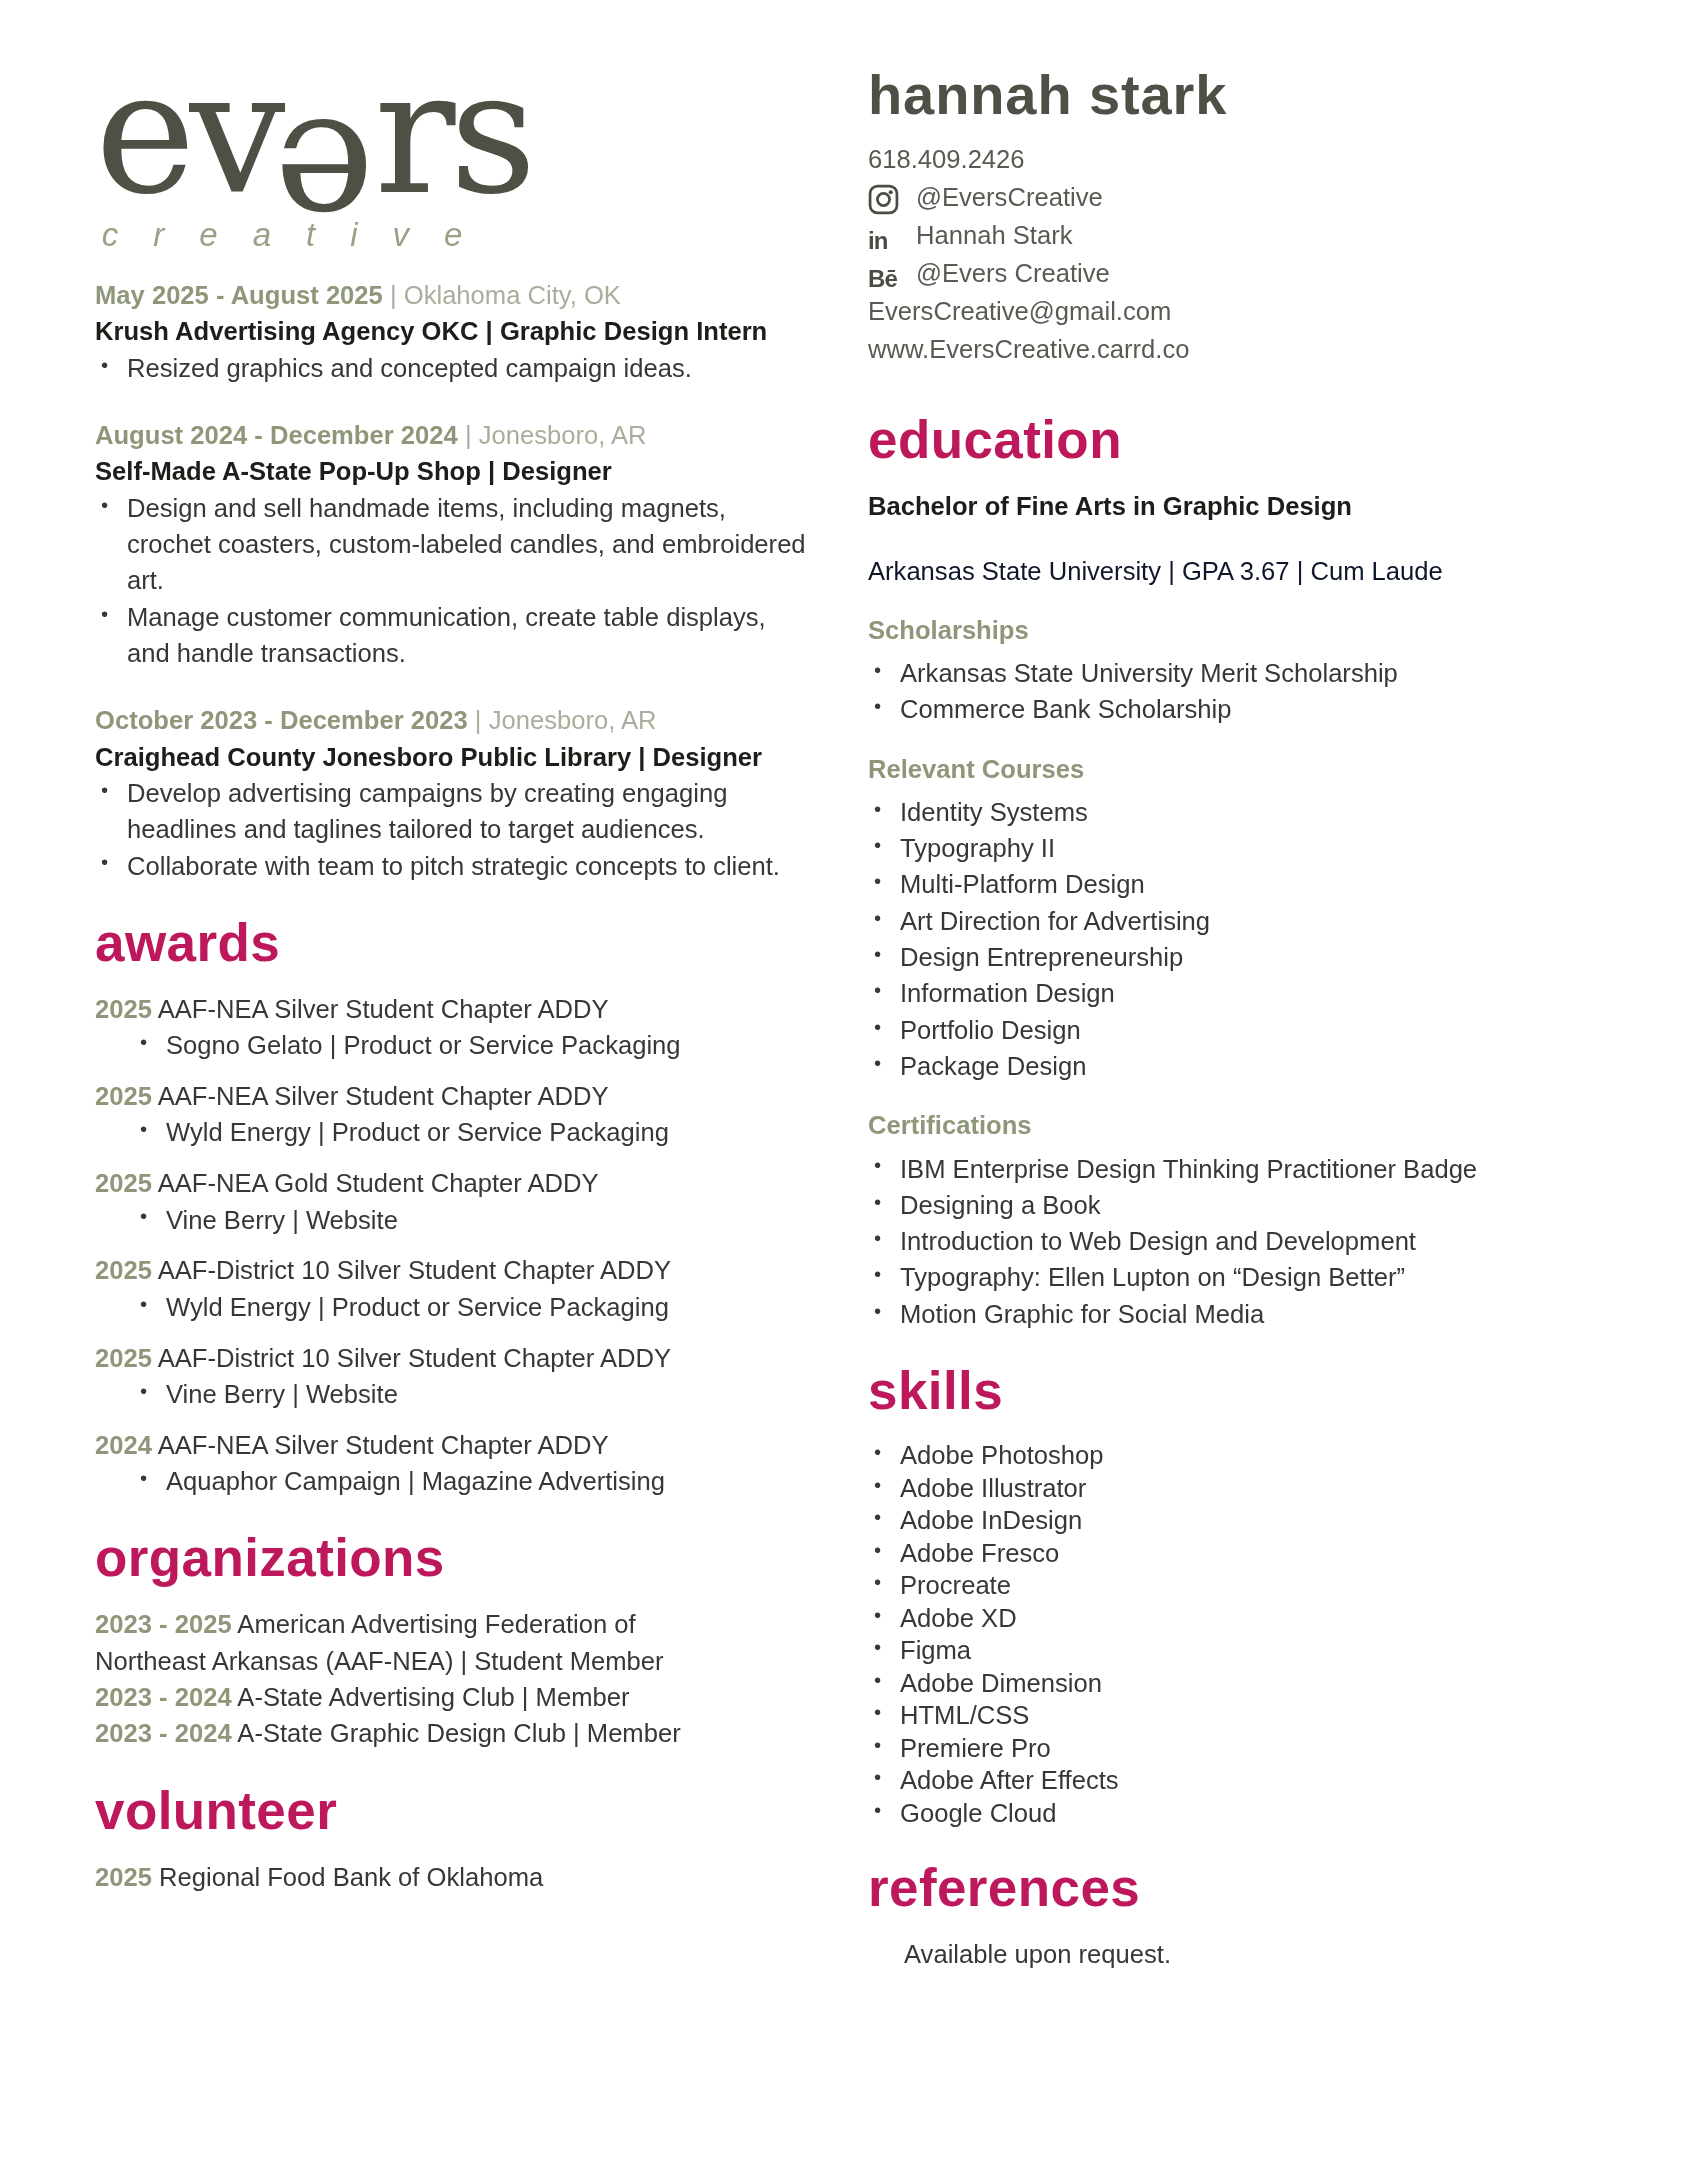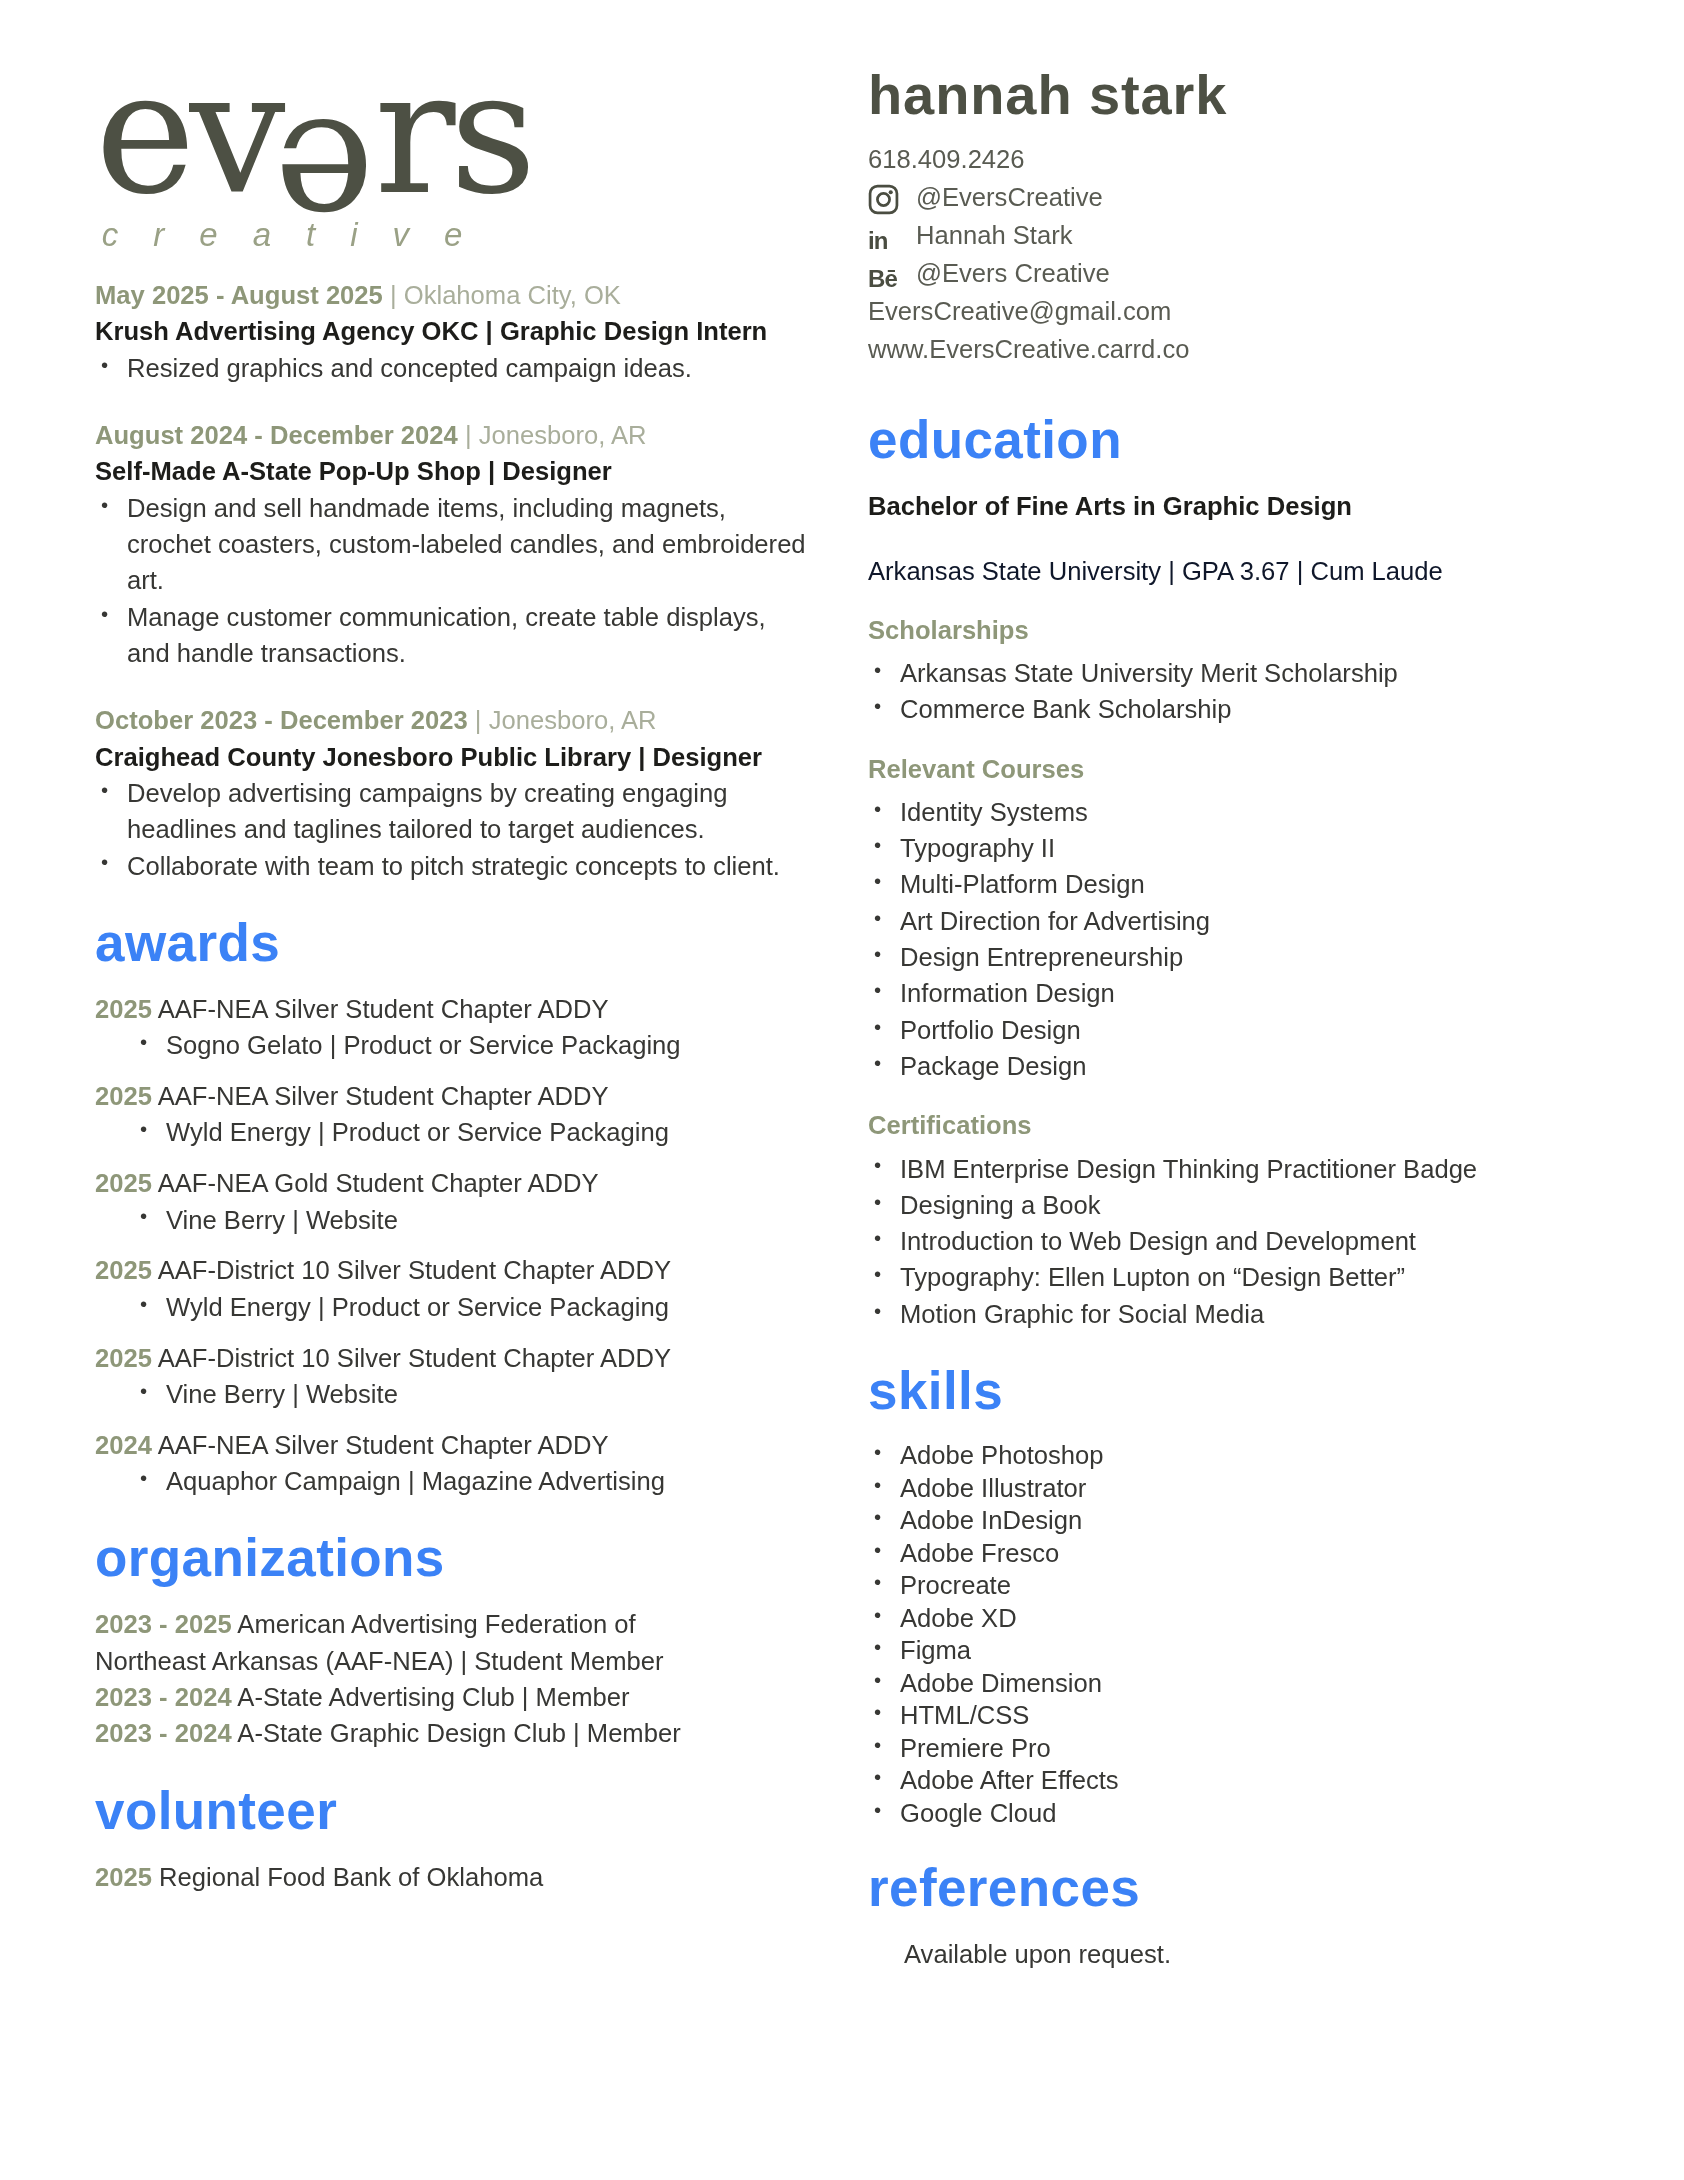--- a/index.html
+++ b/index.html
@@ -23,21 +23,21 @@
     letter-spacing: -6px; white-space: nowrap;
   }
   .logo-flip { display: inline-block; transform: rotate(180deg); position: relative; top: 0.27em; }
   .logo-tagline {
     color: #9aa186; font-size: 33px; letter-spacing: 35px;
     margin-top: 8.5px; margin-left: 6.8px; white-space: nowrap; font-style: italic;
   }
 
   
   .section-title {
-    font-size: 53px; font-weight: 700; color: #3b82f6;
+    font-size: 53px; font-weight: 700; color: #be185d;
     line-height: 1; margin: 32px 0 22px; letter-spacing: 0.4px;
   }
   .exp-title { margin-top: 194px; }
   .edu-title { margin-top: 46px; }
   .date { font-weight: 700; color: #8e9779; }
   .pipe { color: #a9ae9b; font-weight: 400; }
   .loc  { color: #a9ae9b; font-weight: 400; }
   ul.bullets { list-style: none; margin: 0; padding: 0; }
   ul.bullets li { position: relative; padding-left: 32px; }
   ul.bullets li::before {

